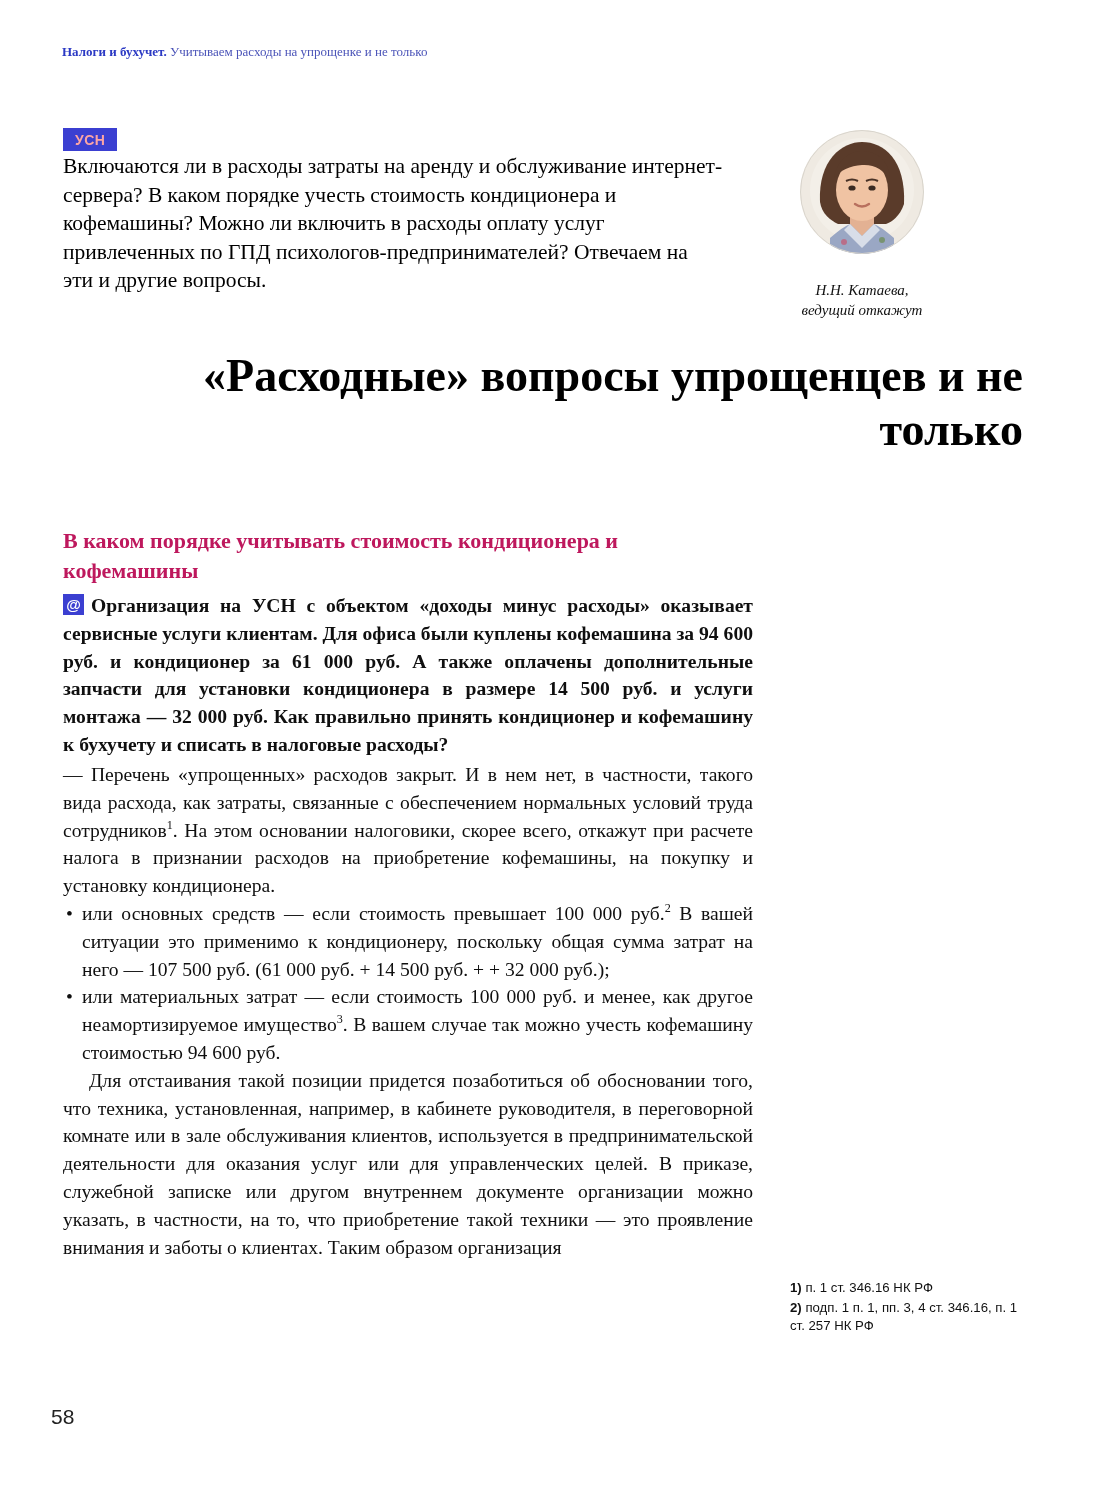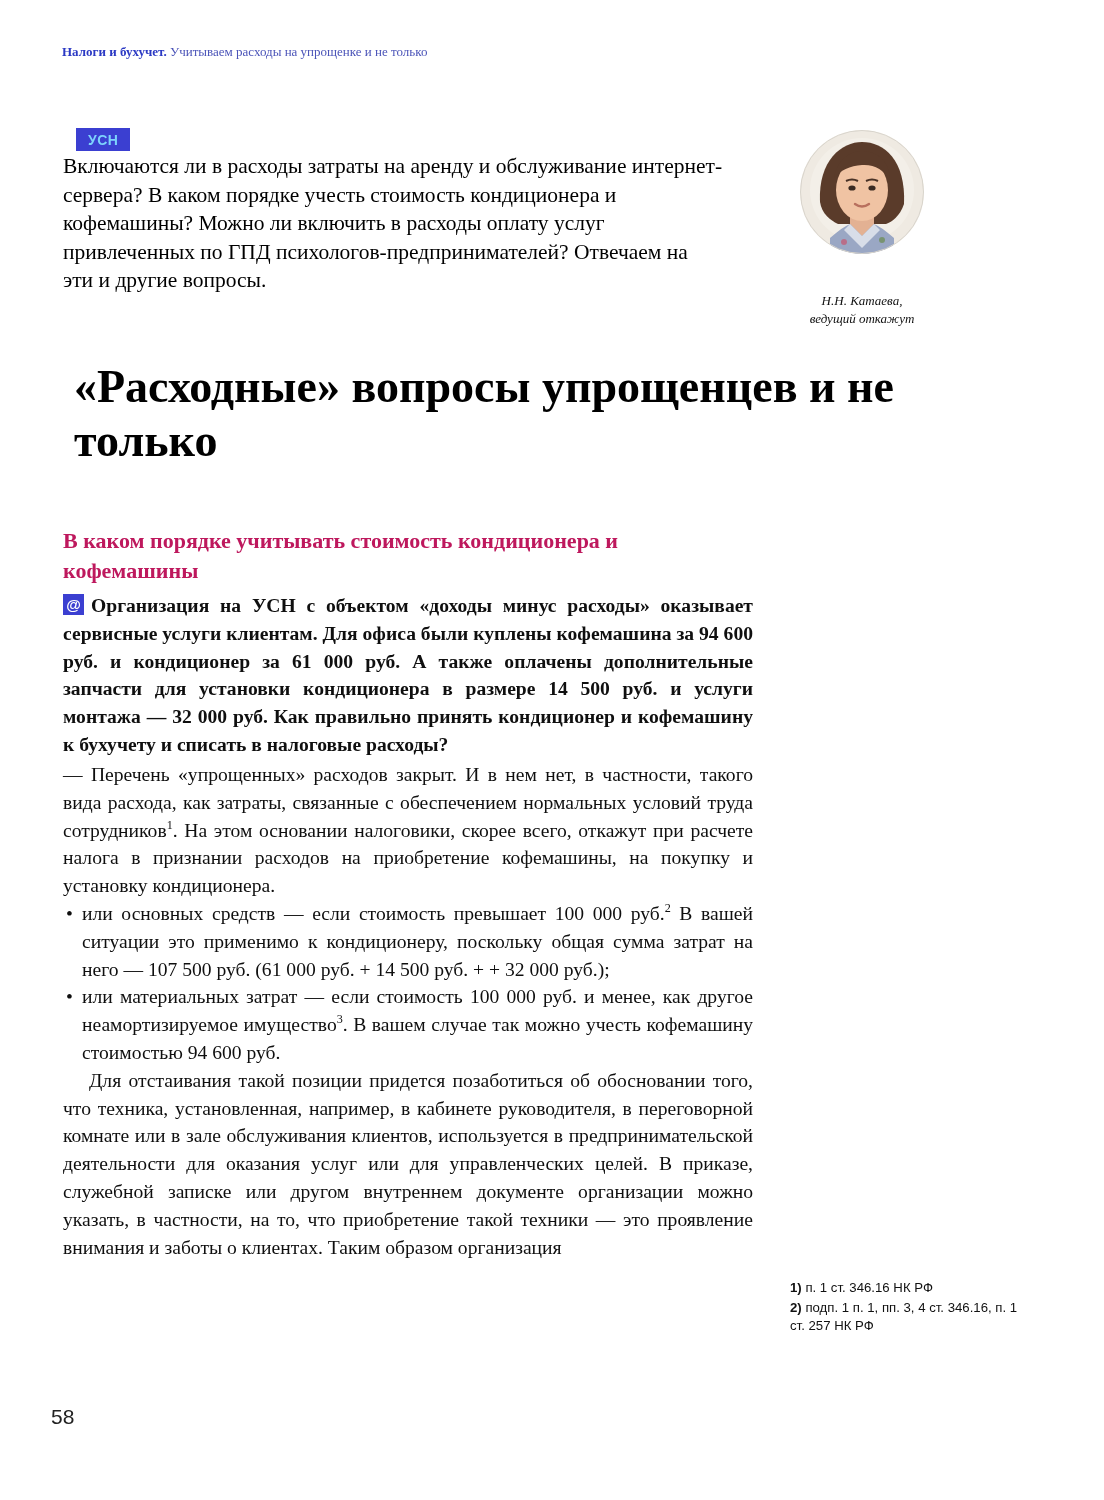--- a/index.html
+++ b/index.html
@@ -36,24 +36,24 @@
     font-weight: bold;
     color: #2b39c4;
   }
   .running-head .rh-rest {
     color: #4a53b8;
   }
 
   
   .rubric {
     position: absolute;
-    left: 76px;
+    left: 63px;
     top: 128px;
     background: #3b3fd1;
-    color: #7dd3fc;
+    color: #fca5a5;
     font-family: "Liberation Sans", sans-serif;
     font-weight: bold;
     font-size: 14px;
     letter-spacing: 0.5px;
     padding: 5px 12px 4px 12px;
     line-height: 1;
   }
 
   
   .deck {
@@ -75,25 +75,25 @@
     top: 130px;
     width: 124px;
     height: 124px;
     border-radius: 50%;
     overflow: hidden;
     background: #e8e4dc;
   }
   .author-caption {
     position: absolute;
     left: 756px;
-    top: 292px;
+    top: 280px;
     width: 212px;
     text-align: center;
     font-style: italic;
-    font-size: 13px;
+    font-size: 15px;
     line-height: 1.35;
     color: #111111;
   }
 
   
   .headline {
     position: absolute;
     left: 62px;
     top: 348px;
     width: 960px;
@@ -250,21 +250,21 @@
       </g>
       <circle cx="62" cy="62" r="61.5" fill="none" stroke="#d8d4cc" stroke-width="1"></circle>
     </svg>
   </div>
 
   <div class="author-caption">
     <div>Н.Н. Катаева,</div>
     <div>ведущий откажут</div>
   </div>
 
-  <h1 class="headline" style="margin:12px;">«Расходные» вопросы упрощенцев и не только</h1>
+  <h1 class="headline" style="margin:1px;text-align:right;">«Расходные» вопросы упрощенцев и не только</h1>
 
   <h2 class="subhead" style="margin:0;">В каком порядке учитывать стоимость кондиционера и кофемашины</h2>
 
   <div class="col">
     <p class="question"><span class="q-mark">@</span><span>Организация на УСН с объектом «доходы минус расходы» оказывает сервисные услуги клиентам. Для офиса были куплены кофемашина за 94 600 руб. и кондиционер за 61 000 руб. А также оплачены дополнительные запчасти для установки кондиционера в размере 14 500 руб. и услуги монтажа — 32 000 руб. Как правильно принять кондиционер и кофемашину к бухучету и списать в налоговые расходы?</span></p>
 
     <p class="para">— Перечень «упрощенных» расходов закрыт. И в нем нет, в частности, такого вида расхода, как затраты, связанные с обеспечением нормальных условий труда сотрудников<sup>1</sup>. На этом основании налоговики, скорее всего, откажут при расчете налога в признании расходов на приобретение кофемашины, на покупку и установку кондиционера.</p>
 
     <ul class="bullets">
       <li>или основных средств — если стоимость превышает 100 000 руб.<sup>2</sup> В вашей ситуации это применимо к кондиционеру, поскольку общая сумма затрат на него — 107 500 руб. (61 000 руб. + 14 500 руб. + + 32 000 руб.);</li>

